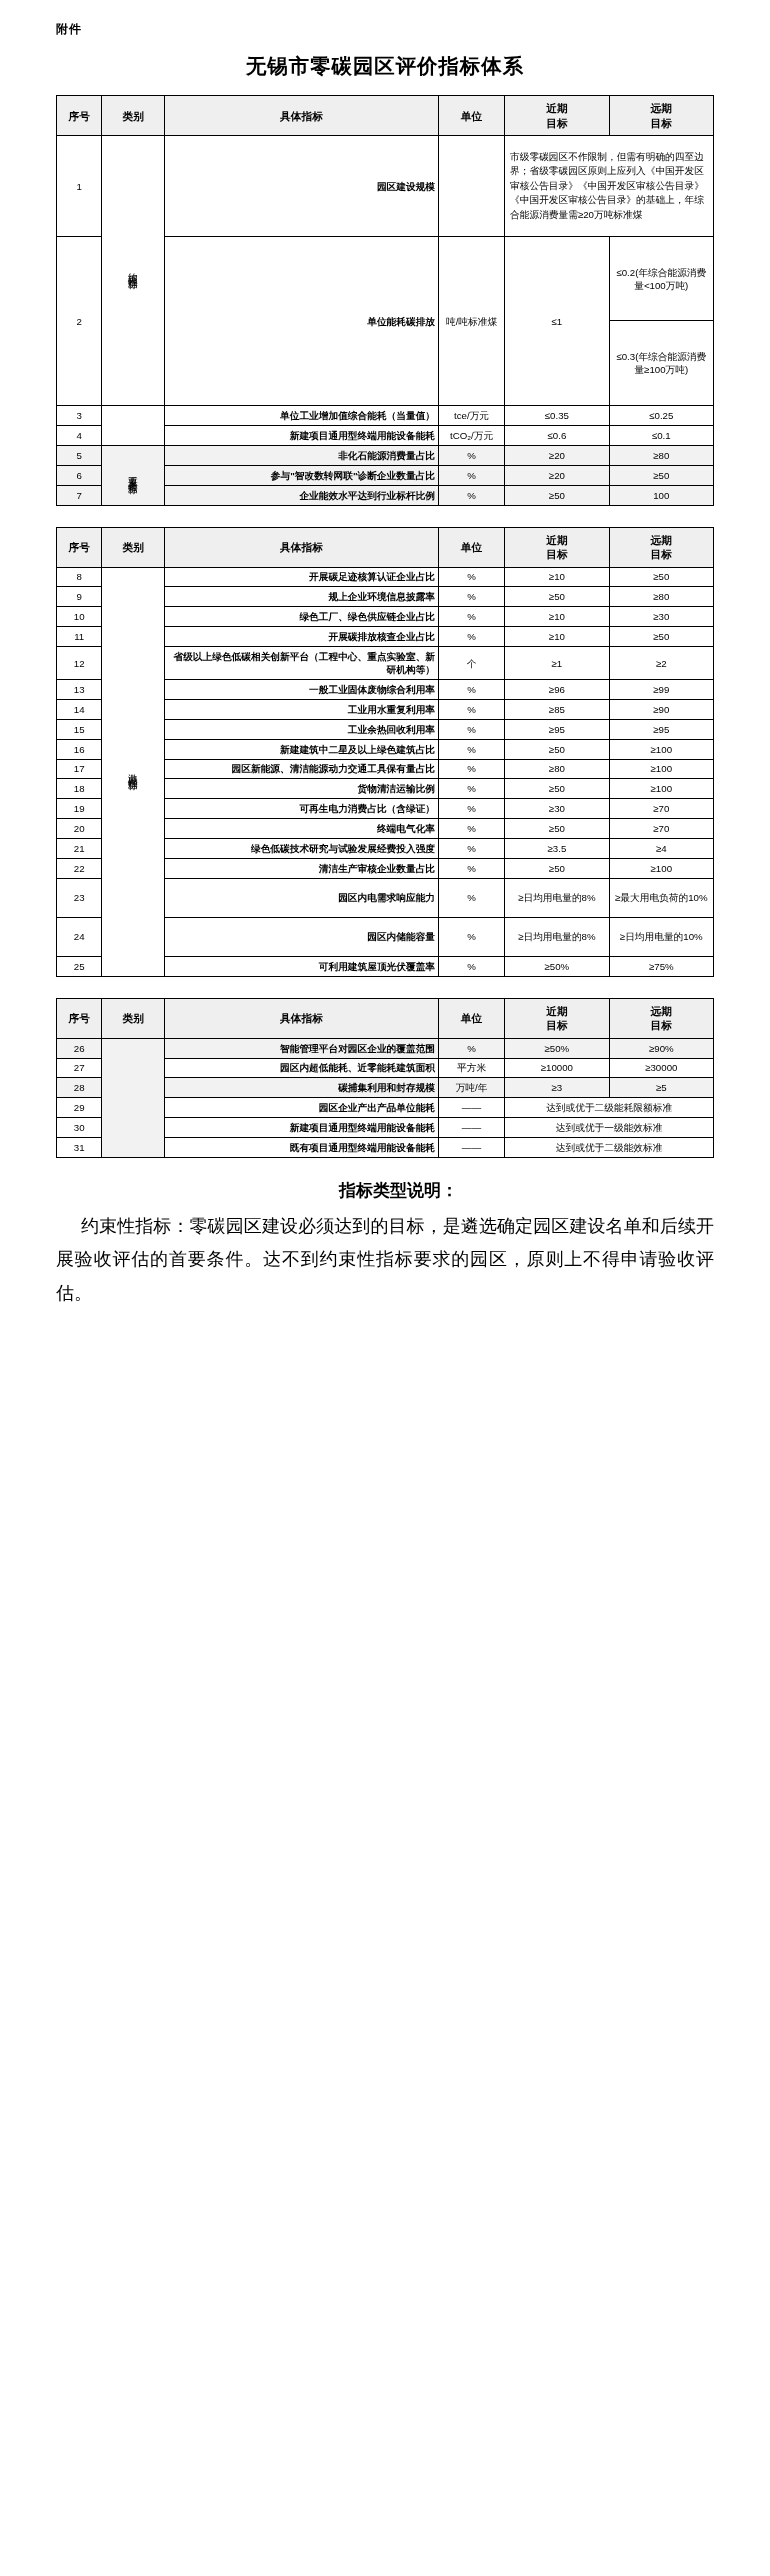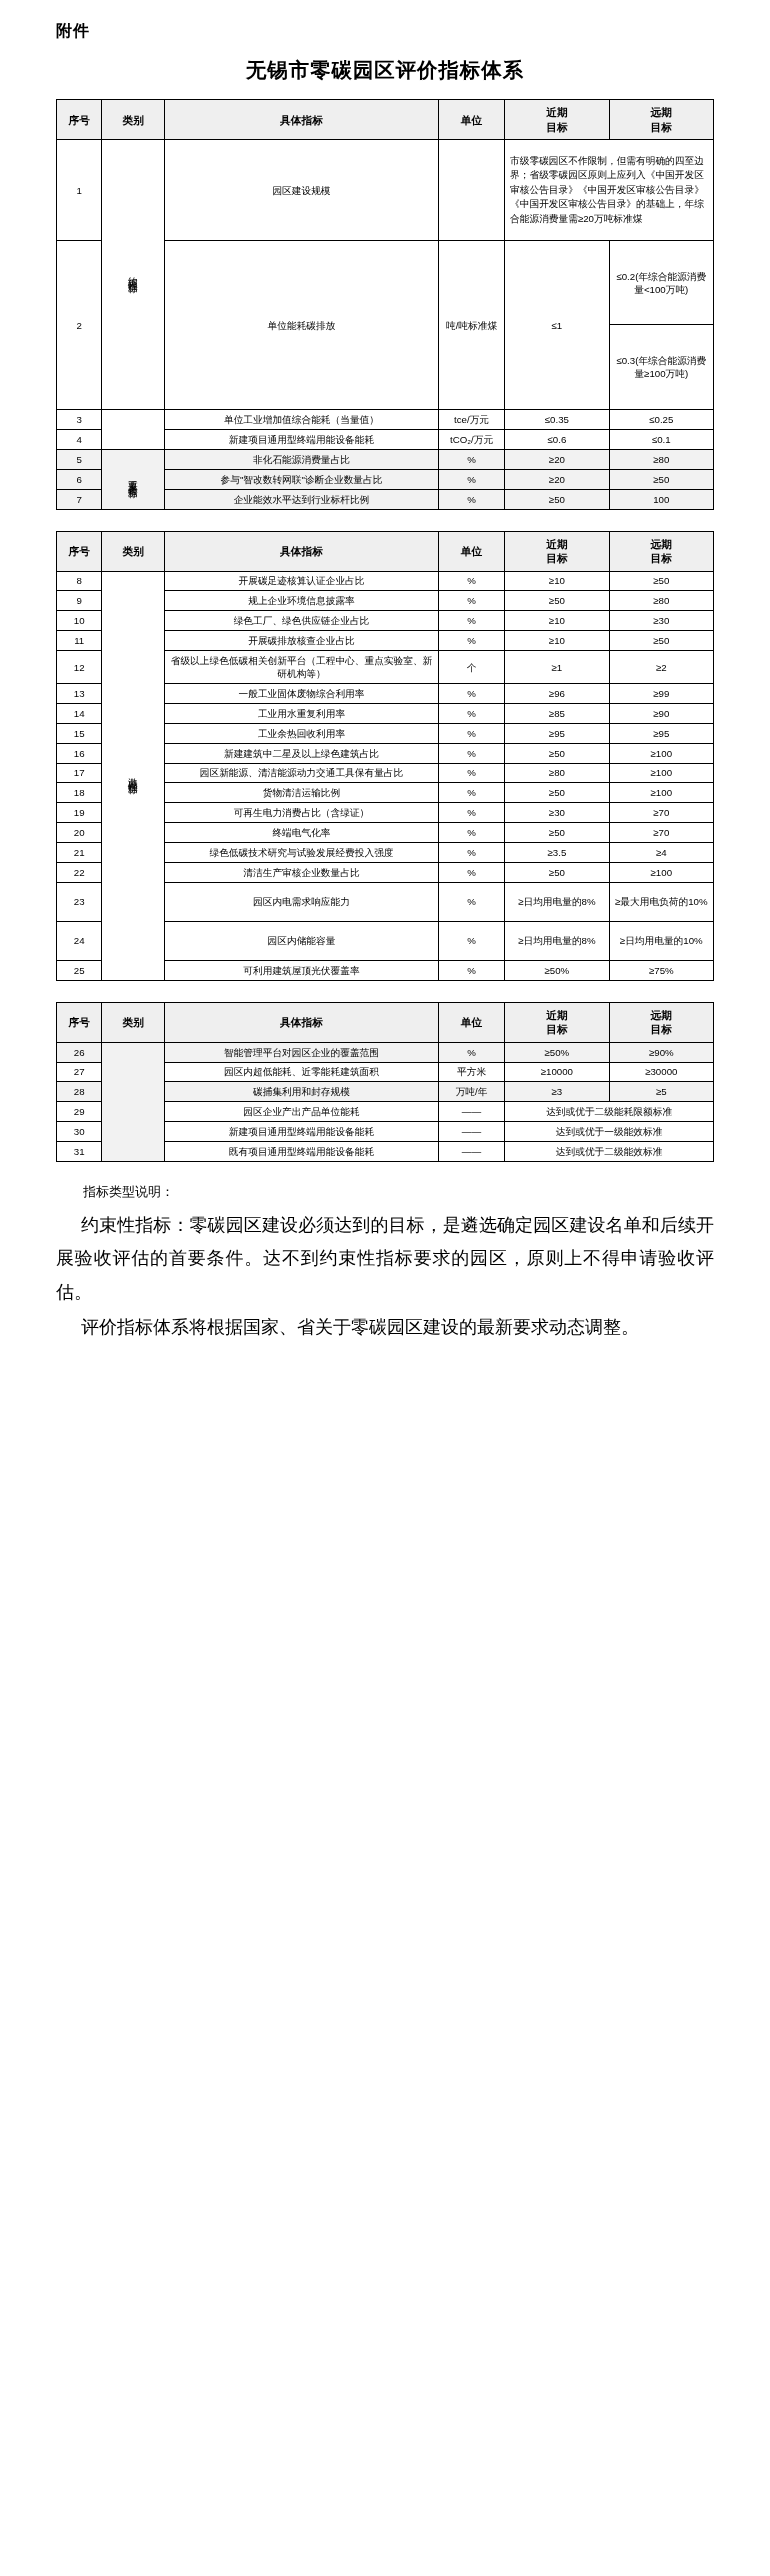--- a/index.html
+++ b/index.html
@@ -11,21 +11,21 @@
     width: 770px;
     font-family: "Liberation Sans", "DejaVu Sans", sans-serif;
     color: #000;
   }
   .page {
     width: 770px;
     box-sizing: border-box;
     padding: 21.4px 56px 29px 56px;
   }
   .attach {
-    font-size: 16px;
+    font-size: 12px;
     font-weight: bold;
     letter-spacing: 1px;
     margin-bottom: 13.6px;
   }
   .doc-title {
     text-align: center;
     font-size: 20.4px;
     font-weight: bold;
     letter-spacing: 1px;
     margin: 1.9px 0 15.5px 0;
@@ -45,43 +45,44 @@
     word-break: break-all;
   }
   table.grid thead td {
     background: #efefef;
     text-align: center;
     font-weight: bold;
     font-size: 10.7px;
     padding: 4.9px 1.9px;
   }
   .c { text-align: center; }
-  .l { text-align: center; padding-left: 5.8px; }
+  .l { text-align: right; padding-left: 5.8px; font-weight: bold; }
   .shade { background: #f2f2f2; }
   .cat {
     text-align: center;
     font-size: 9.7px;
     line-height: 1.5;
     letter-spacing: 1px;
   }
   .catv {
     writing-mode: vertical-rl;
     text-orientation: upright;
     margin: 0 auto;
     letter-spacing: 1.9px;
     display: inline-block;
   }
   .notes {
     margin-top: 3.9px;
   }
   .notes h3 {
-    font-size: 13px;
+    font-size: 17px;
     margin: 5.8px 0 7.8px 0;
-    font-weight: normal;
+    font-weight: bold;
     padding-left: 27px;
+    text-align: center;
   }
   .notes p {
     font-size: 18px;
     line-height: 1.85;
     margin: 0 0 1.9px 0;
     text-indent: 25px;
     text-align: justify;
   }
   .sub { font-size: 8.7px; }
 </style>
@@ -401,17 +402,16 @@
           <td class="l">既有项目通用型终端用能设备能耗</td>
           <td class="c">——</td>
           <td class="c" colspan="2">达到或优于二级能效标准</td>
         </tr>
       </tbody>
   </table>
 
   <div class="notes">
     <h3>指标类型说明：</h3>
     <p>约束性指标：零碳园区建设必须达到的目标，是遴选确定园区建设名单和后续开展验收评估的首要条件。达不到约束性指标要求的园区，原则上不得申请验收评估。</p>
-    <p>评价指标体系将根据国家、省关于零碳园区建设的最新要求动态调整。</p>
   </div>
 
 </div>
 
 
 </body></html>

